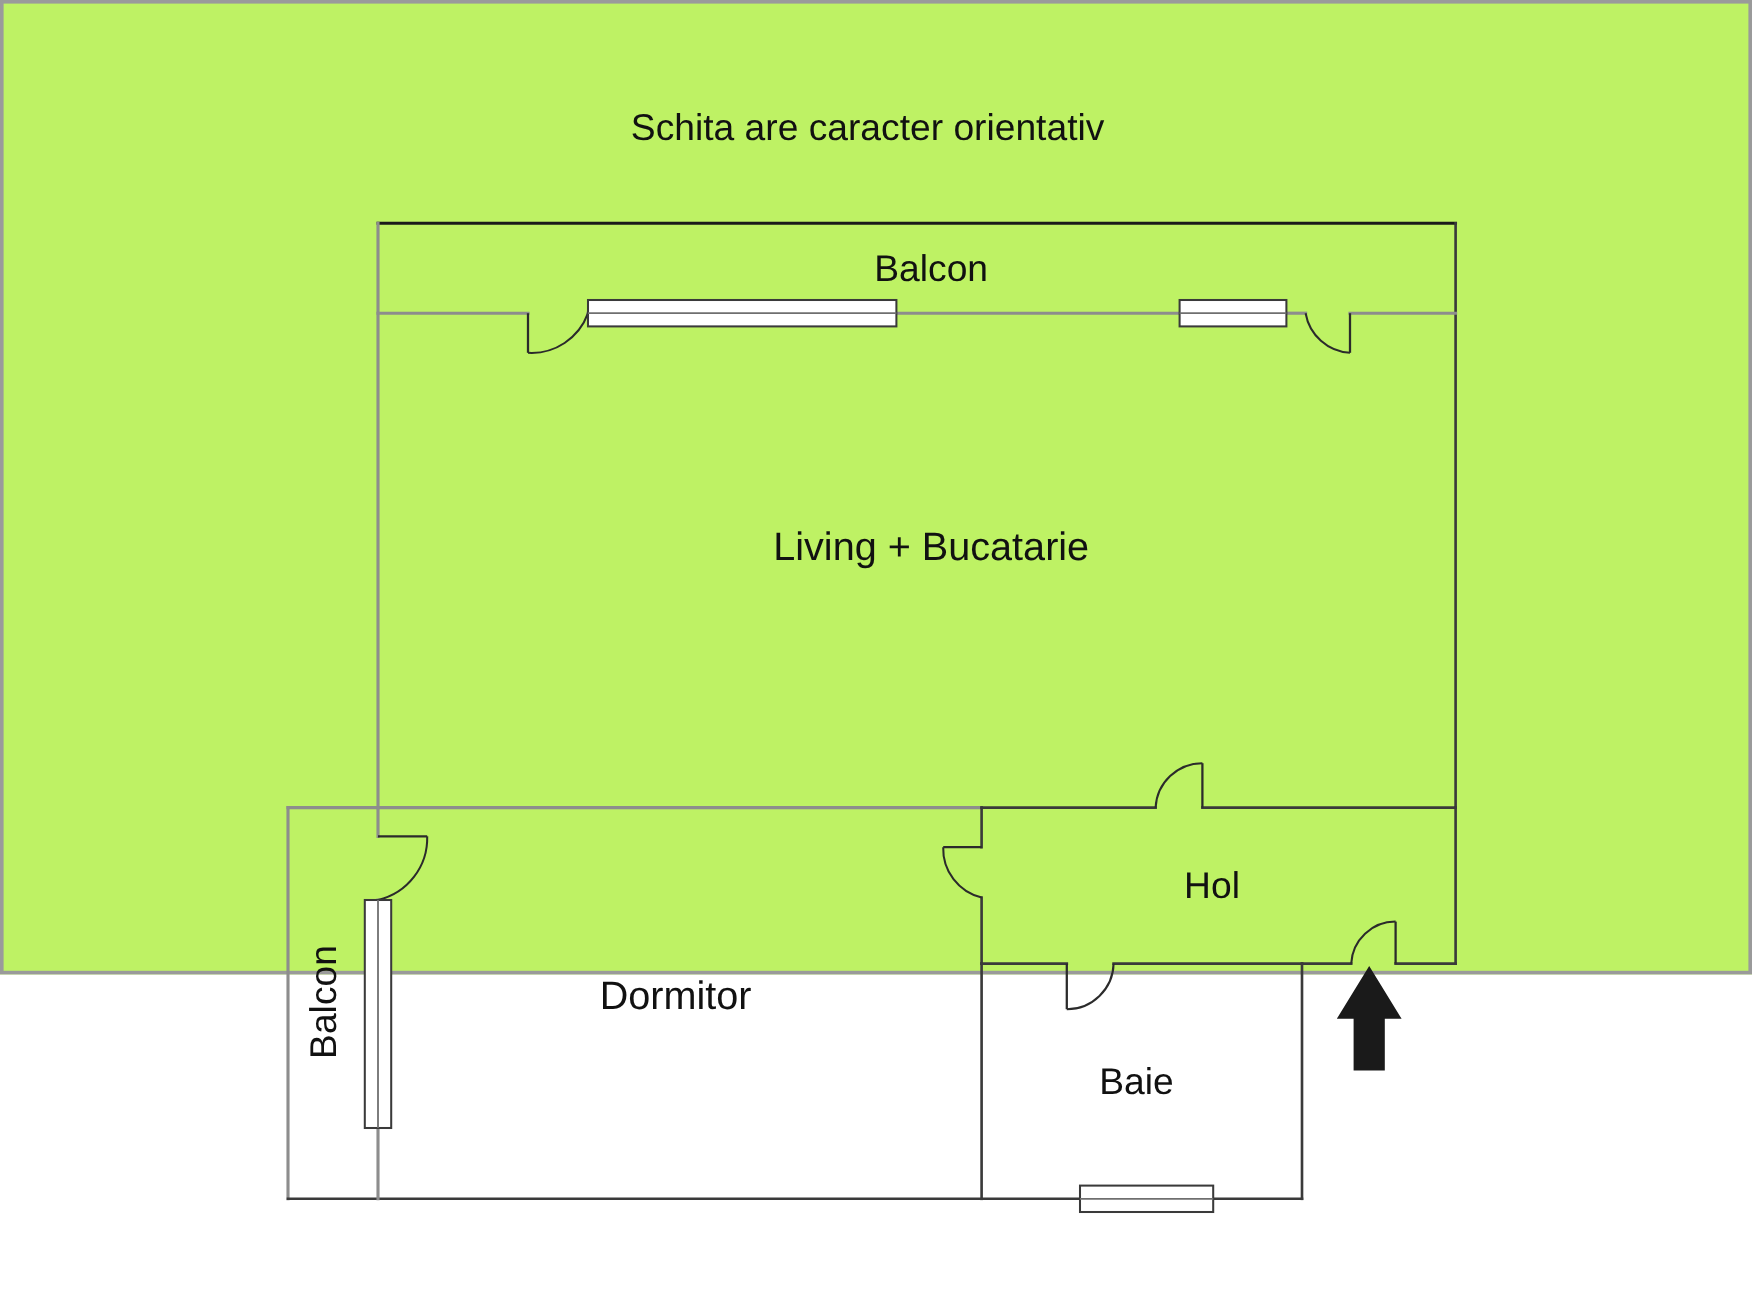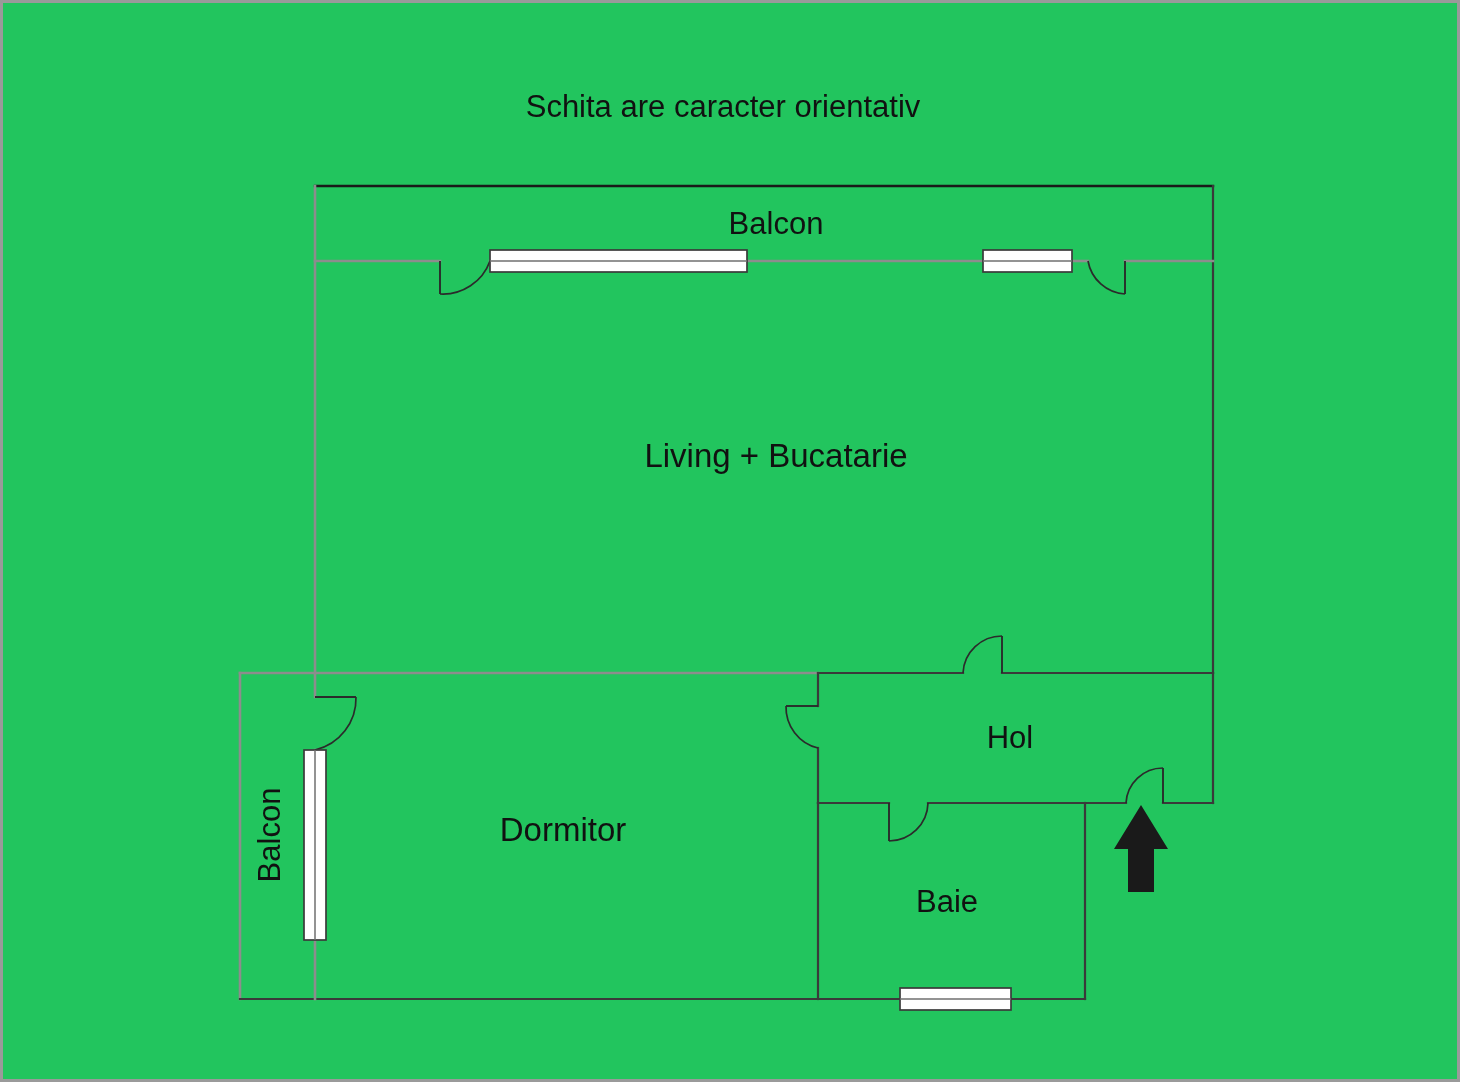--- a/index.html
+++ b/index.html
@@ -9,22 +9,22 @@
   }
   body {
     width: 1460px;
     height: 1082px;
     font-family: "Liberation Sans", sans-serif;
     overflow: hidden;
   }
   #plan-root {
     position: relative;
     width: 1460px;
-    height: 1082px;
-    background: #22c55e;
+    height: 812px;
+    background: #bef264;
     box-sizing: border-box;
     border: 3px solid #9a9a9a;
   }
   #plan-svg {
     position: absolute;
     left: 0;
     top: 0;
     width: 1460px;
     height: 1082px;
     display: block;

